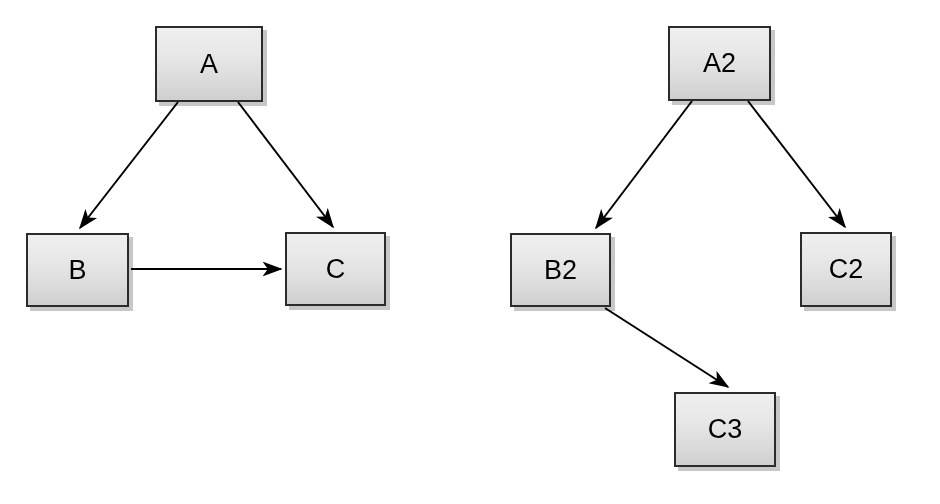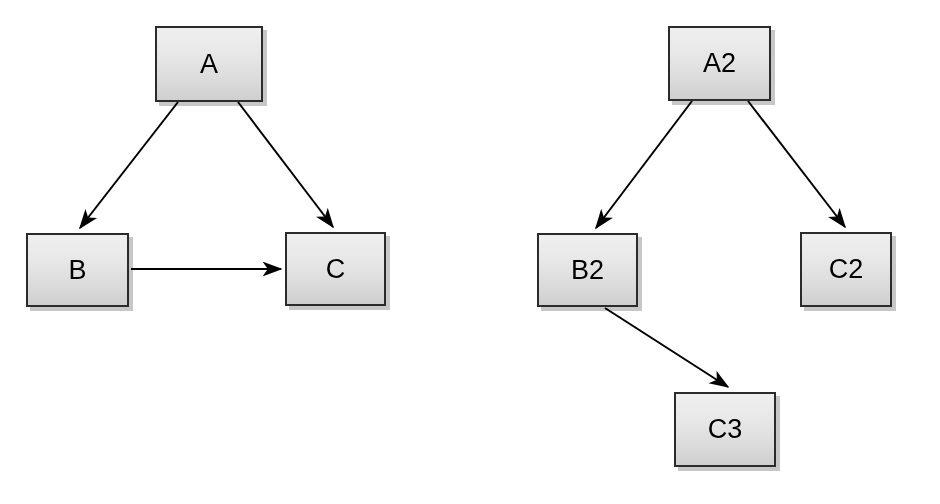--- a/index.html
+++ b/index.html
@@ -73,21 +73,21 @@
       </div>
       <div class="node" style="left: 26px; top: 233px; width: 103px; height: 74px;">
         <span class="node-label">B</span>
       </div>
       <div class="node" style="left: 285px; top: 232px; width: 101px; height: 74px;">
         <span class="node-label">C</span>
       </div>
       <div class="node" style="left: 668px; top: 26px; width: 103px; height: 75px;">
         <span class="node-label">A2</span>
       </div>
-      <div class="node" style="left: 537px; top: 233px; width: 101px; height: 74px;">
+      <div class="node" style="left: 510px; top: 233px; width: 101px; height: 74px;">
         <span class="node-label">B2</span>
       </div>
       <div class="node" style="left: 800px; top: 232px; width: 92px; height: 75px;">
         <span class="node-label">C2</span>
       </div>
       <div class="node" style="left: 674px; top: 392px; width: 102px; height: 75px;">
         <span class="node-label">C3</span>
       </div>
     </div>
 

